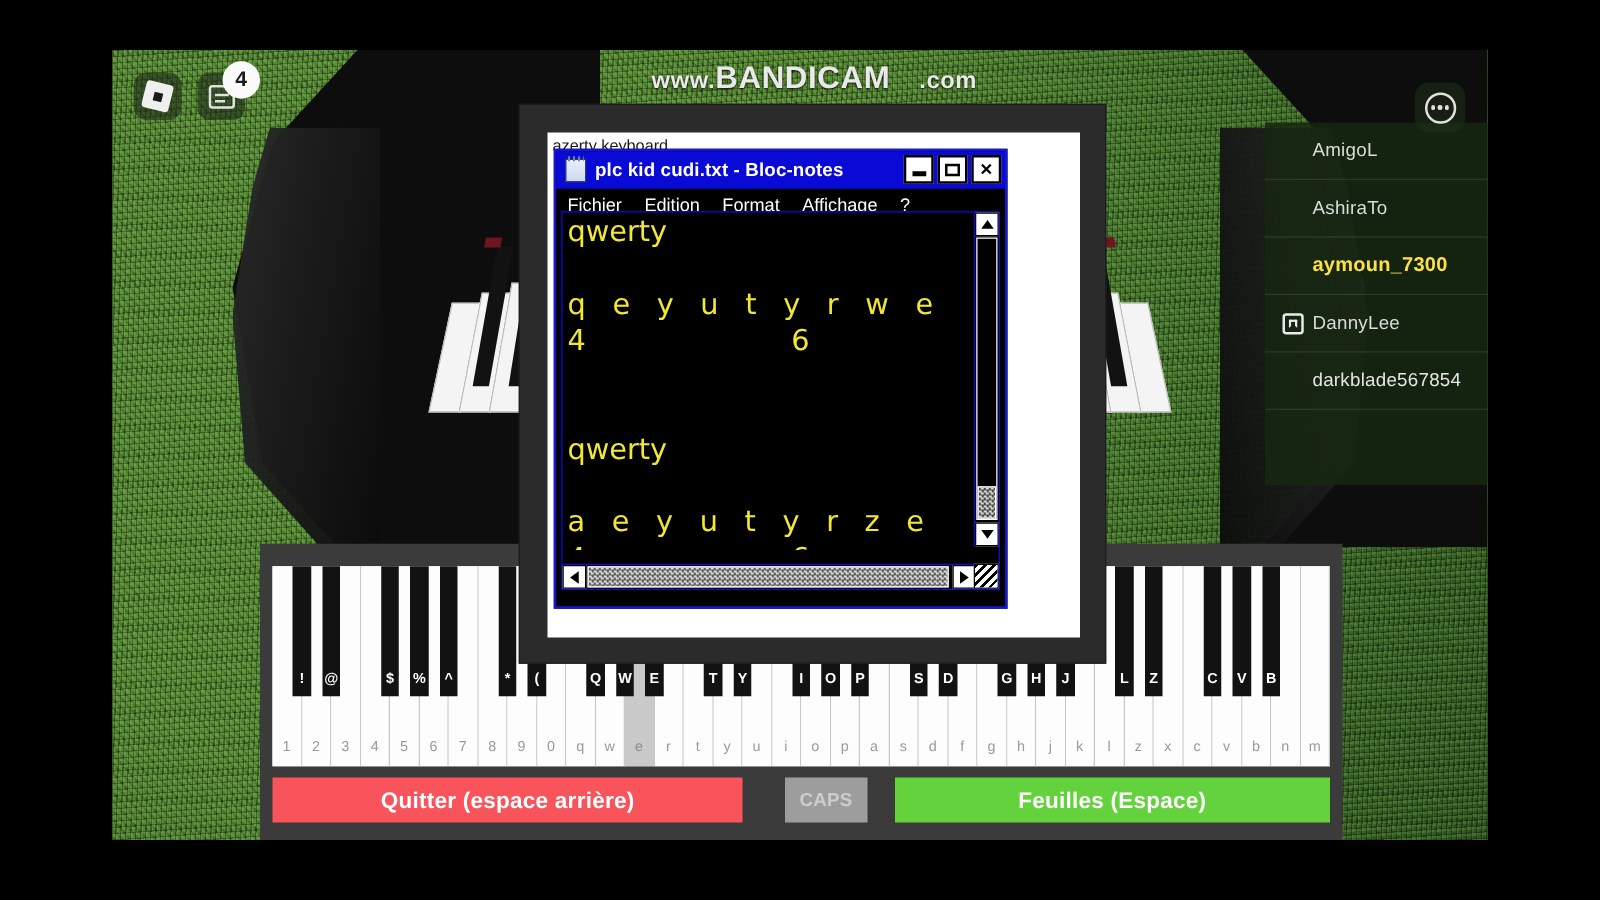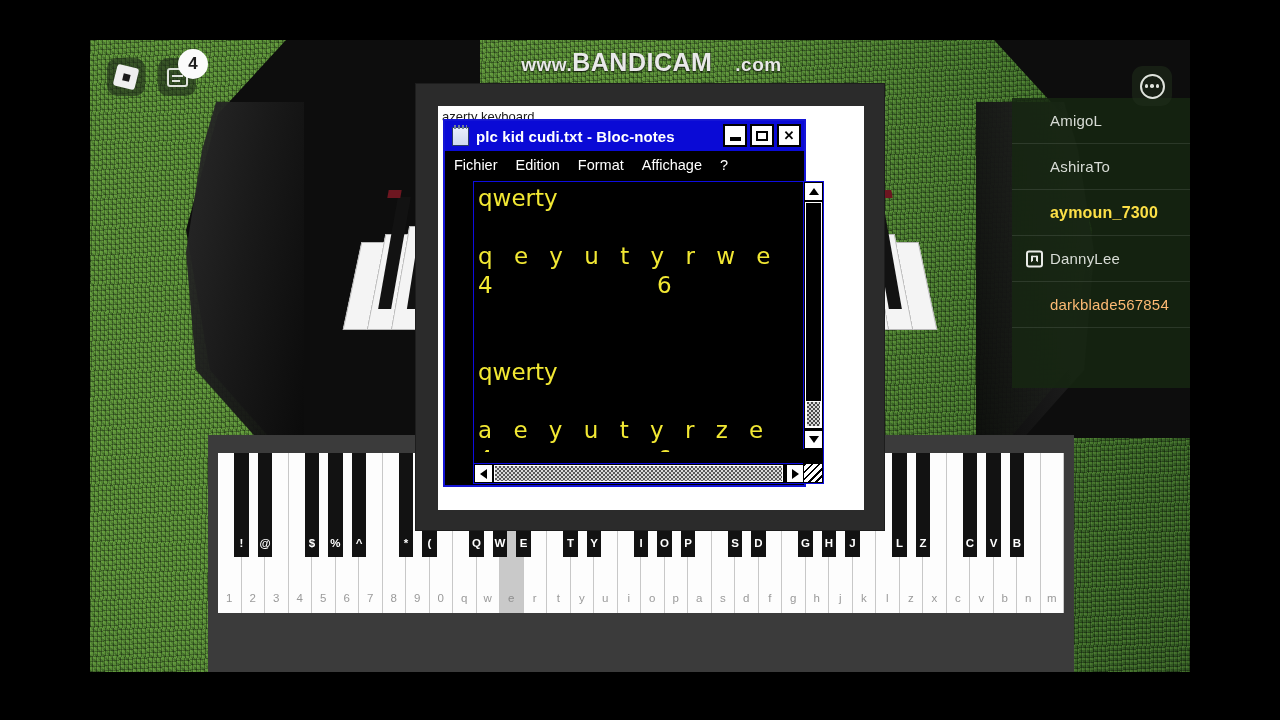--- a/index.html
+++ b/index.html
@@ -100,21 +100,21 @@
     height: 46px;
     display: flex; align-items: center;
     padding-left: 38px;
     border-bottom: 1px solid rgba(255,255,255,.10);
     color: #d8dcd6;
     font-size: 15px;
     letter-spacing: .2px;
     white-space: nowrap;
   }
   .pl-row.me { color: #fde047; font-weight: bold; font-size: 16px; }
-  .pl-row.dim { color: #fdba74; }
+  .pl-row.dim { color: #e5e5e5; }
   .pl-badge {
     position: absolute; left: 14px; top: 50%;
     transform: translateY(-50%);
     width: 17px; height: 17px;
     border: 2px solid #e9ebe7; border-radius: 3px;
     display: flex; align-items: center; justify-content: center;
   }
   .pl-badge i {
     display: block; width: 7px; height: 7px;
     border: 2px solid #e9ebe7; border-radius: 1px 1px 1px 0;
@@ -291,25 +291,24 @@
     width: 359px; height: 27px;
     background: #000;
     display: flex; align-items: center;
   }
   .np-mi {
     color: #fff; font-size: 14.5px;
     padding: 0 9px; white-space: nowrap;
   }
 
   #np-body {
-    position: absolute; left: 4px; top: 60px;
+    position: absolute; left: 4px; top: 48px;
     width: 351px; height: 303px;
     background: #000;
     border: 1px solid #0d0de0;
-    margin-left: 24px;
   }
   #np-text {
     position: absolute; left: 4px; top: 2px;
     width: 300px; height: 268px;
     color: #f2e833;
     font-family: "DejaVu Sans", sans-serif;
     font-size: 23px;
     line-height: 29px;
     white-space: pre;
     overflow: hidden;
@@ -525,20 +524,25 @@
           <div class="bkey" style="left: 533.45px; width: 14.1px;">D</div>
           <div class="bkey" style="left: 580.45px; width: 14.1px;">G</div>
           <div class="bkey" style="left: 603.95px; width: 14.1px;">H</div>
           <div class="bkey" style="left: 627.45px; width: 14.1px;">J</div>
           <div class="bkey" style="left: 674.45px; width: 14.1px;">L</div>
           <div class="bkey" style="left: 697.95px; width: 14.1px;">Z</div>
           <div class="bkey" style="left: 744.95px; width: 14.1px;">C</div>
           <div class="bkey" style="left: 768.45px; width: 14.1px;">V</div>
           <div class="bkey" style="left: 791.95px; width: 14.1px;">B</div>
         </div>
+      <div id="ctrlrow">
+        <div class="ctrlbtn" id="btn-quit">Quitter (espace arrière)</div>
+        <div class="ctrlbtn" id="btn-caps">CAPS</div>
+        <div class="ctrlbtn" id="btn-sheet">Feuilles (Espace)</div>
+      </div>
     </div>
   </div>
 
   <div id="bgwin">
     <div id="bgwin-inner">
       <div id="bgwin-title">azerty keyboard</div>
       <div class="bgwin-char" style="top:44px;">a</div>
       <div class="bgwin-char" style="top:60px;">4</div>
       <div class="bgwin-char" style="top:112px;">c</div>
       <div class="bgwin-char" style="top:172px;">c</div>

